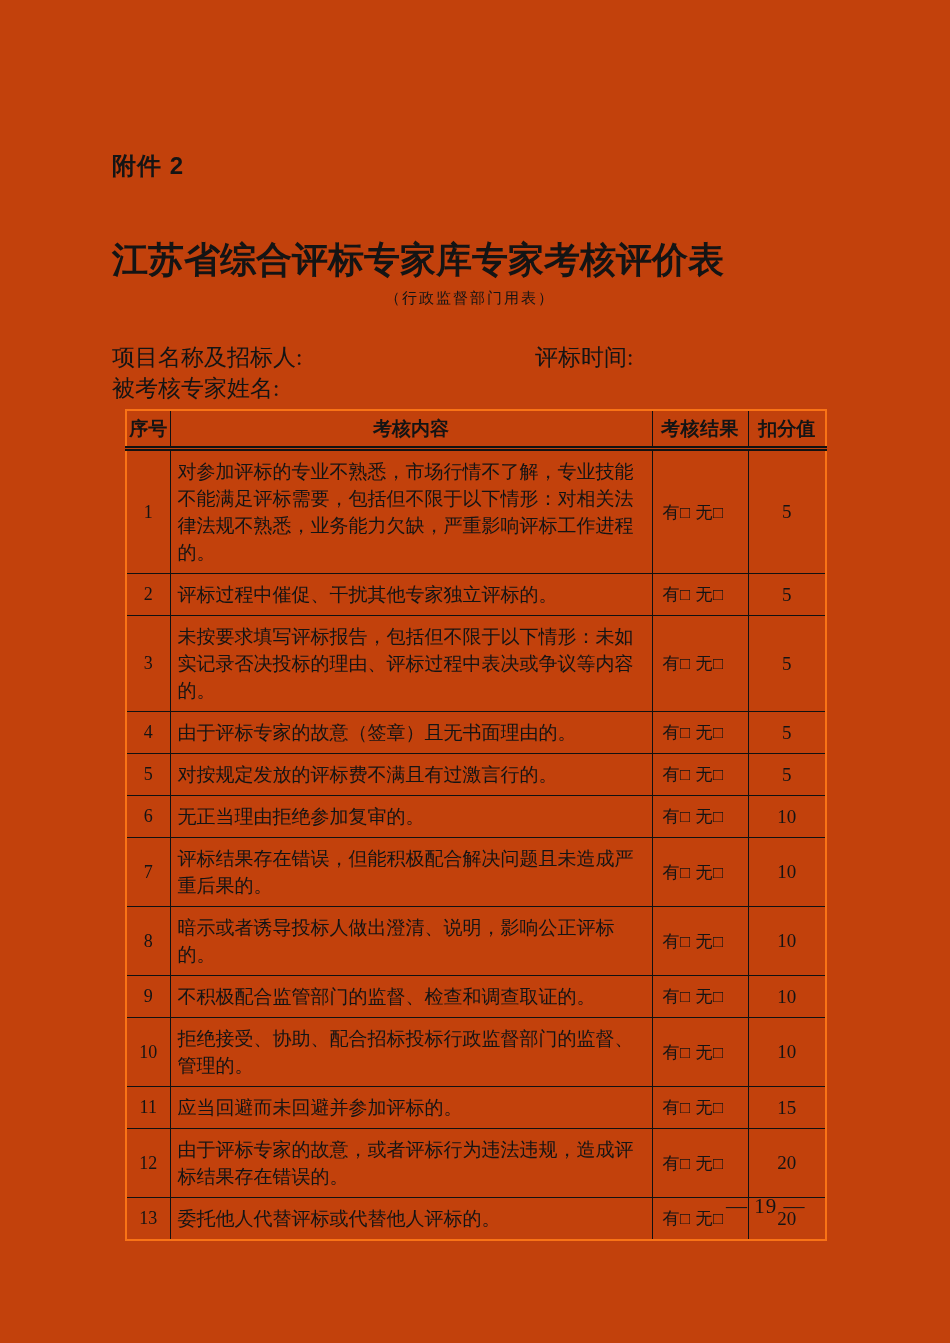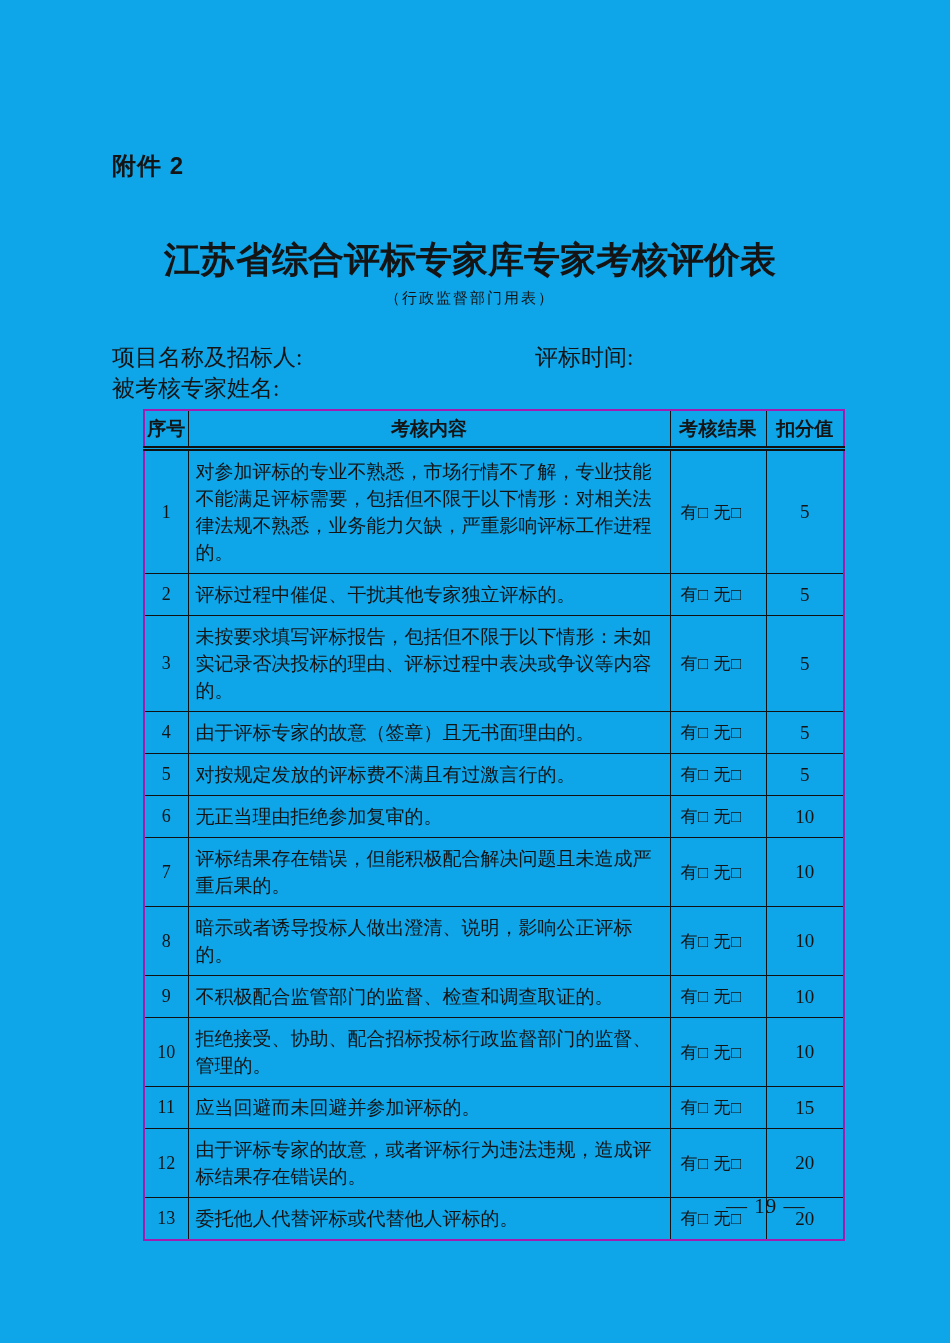--- a/index.html
+++ b/index.html
@@ -1,40 +1,39 @@
 <!DOCTYPE html>
 <html><head>
 <meta charset="utf-8">
 <style>
   * { margin: 0; padding: 0; box-sizing: border-box; }
   html, body { background: #ffffff; }
   .page {
     position: relative;
     width: 950px;
     height: 1343px;
-    background: #0ea5e9;
+    background: #c2410c;
     color: #141414;
     font-family: "Liberation Serif", serif;
     overflow: hidden;
   }
   .content {
     padding-left: 112px;
     padding-right: 122px;
   }
   .attachment {
     margin-top: 153px;
     font-family: "Liberation Sans", sans-serif;
     font-weight: 700;
     font-size: 24px;
     line-height: 26px;
     letter-spacing: 1px;
   }
   .title {
     margin-top: 60px;
-    text-align: center;
     font-weight: 700;
     font-size: 36px;
     line-height: 42px;
     letter-spacing: 0px;
     white-space: nowrap;
   }
   .subtitle {
     margin-top: 6px;
     text-align: center;
     font-size: 15px;
@@ -51,24 +50,24 @@
     height: 31px;
     white-space: nowrap;
   }
   .form-line .right-field {
     position: absolute;
     left: 423px;
     top: 0;
   }
   table.assessment {
     margin-top: 5px;
-    margin-left: 31px;
+    margin-left: 13px;
     width: 700px;
     border-collapse: collapse;
-    border: 2px solid #a21caf;
+    border: 2px solid #f97316;
     table-layout: fixed;
   }
   table.assessment th, table.assessment td {
     border: 1px solid #111;
   }
   table.assessment th {
     font-family: "Liberation Sans", sans-serif;
     font-weight: 700;
     font-size: 19px;
     padding: 4px 2px;

